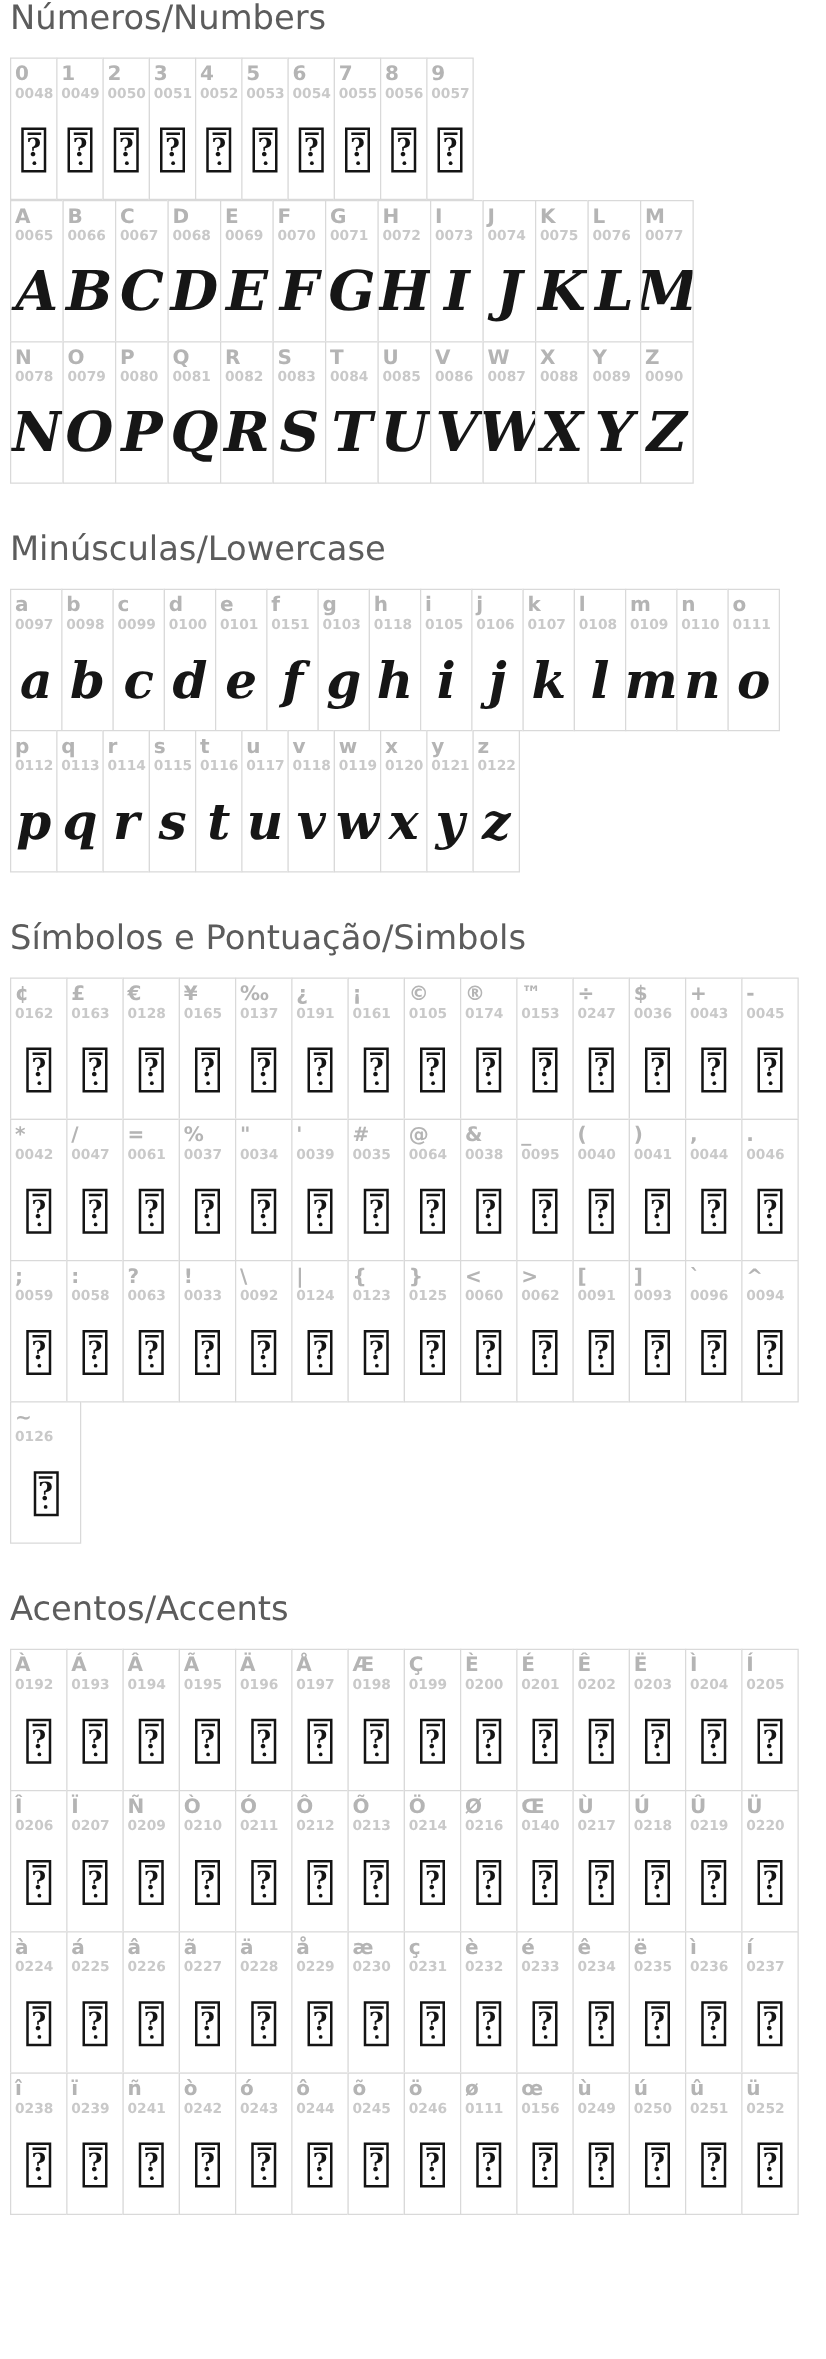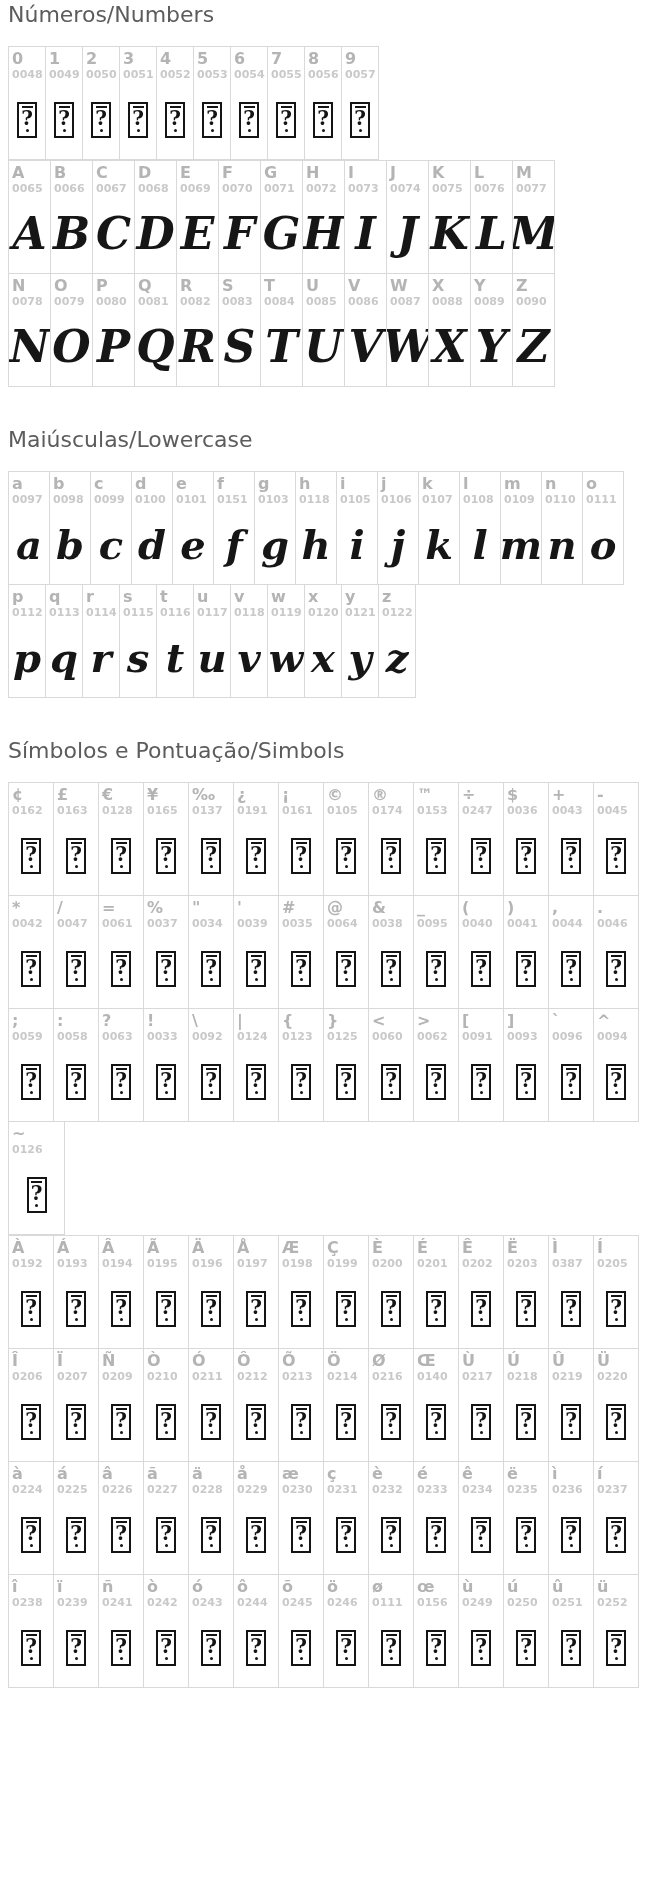--- a/index.html
+++ b/index.html
@@ -1,19 +1,19 @@
 <!DOCTYPE html>
 <html><head>
 <meta charset="utf-8">
 <style>
   html,body{margin:0;padding:0;background:#ffffff;}
   body{width:661px;font-family:"DejaVu Sans","Liberation Sans",sans-serif;}
   .page{padding:2px 0 26px 8px;}
   h2.sec-title{
-    font-size:22px;font-weight:400;color:#5c5c5c;
+    font-size:27px;font-weight:400;color:#5c5c5c;
     margin:42px 0 20px 0;line-height:22px;letter-spacing:0;
     font-family:"DejaVu Sans","Liberation Sans",sans-serif;
   }
   section:first-child h2.sec-title{margin-top:2px;}
   .grid{display:block;}
   .row{display:flex;}
   .row + .row{margin-top:-1px;}
   .cell{
     box-sizing:border-box;border:1px solid #d9d9d9;background:#fff;
     height:114px;display:flex;flex-direction:column;flex:0 0 auto;overflow:hidden;
@@ -355,21 +355,21 @@
             <span class="code">0090</span>
             <div class="glyph">
               <span class="script">Z</span>
             </div>
           </div>
         </div>
       </div>
   </section>
 
   <section class="sec sec-lowercase">
-    <h2 class="sec-title">Maiúsculas/Lowercase</h2>
+    <h2 class="sec-title">Minúsculas/Lowercase</h2>
     <div class="grid">
         <div class="row">
           <div class="cell">
             <span class="ch">a</span>
             <span class="code">0097</span>
             <div class="glyph">
               <span class="script">a</span>
             </div>
           </div>
           <div class="cell">
@@ -1034,20 +1034,21 @@
                 <span class="tq">?</span>
                 <span class="tdot"></span>
               </div>
             </div>
           </div>
         </div>
       </div>
   </section>
 
   <section class="sec sec-accents">
+    <h2 class="sec-title">Acentos/Accents</h2>
     <div class="grid">
         <div class="row">
           <div class="cell">
             <span class="ch">À</span>
             <span class="code">0192</span>
             <div class="glyph">
               <div class="tofu">
                 <span class="tbar"></span>
                 <span class="tq">?</span>
                 <span class="tdot"></span>
@@ -1170,21 +1171,21 @@
             <div class="glyph">
               <div class="tofu">
                 <span class="tbar"></span>
                 <span class="tq">?</span>
                 <span class="tdot"></span>
               </div>
             </div>
           </div>
           <div class="cell">
             <span class="ch">Ì</span>
-            <span class="code">0387</span>
+            <span class="code">0204</span>
             <div class="glyph">
               <div class="tofu">
                 <span class="tbar"></span>
                 <span class="tq">?</span>
                 <span class="tdot"></span>
               </div>
             </div>
           </div>
           <div class="cell">
             <span class="ch">Í</span>

